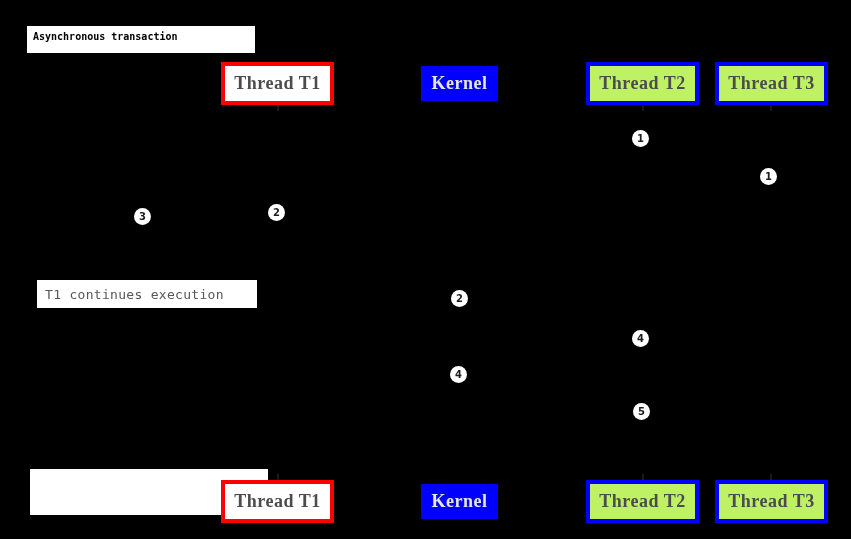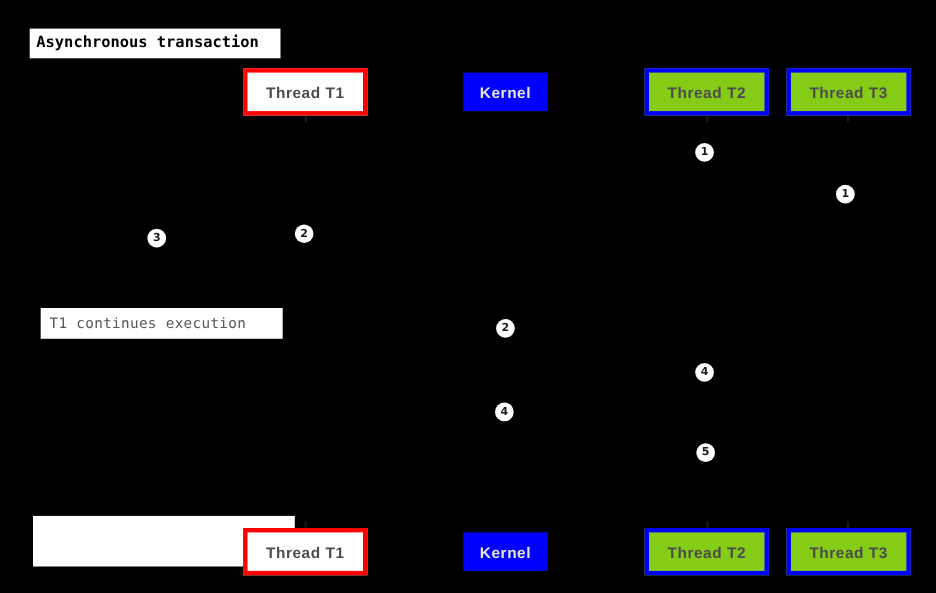--- a/index.html
+++ b/index.html
@@ -16,50 +16,50 @@
     overflow: hidden;
     font-family: "DejaVu Sans Mono", "Liberation Mono", monospace;
   }
 
   
   .title-note {
     position: absolute;
     background: #ffffff;
     color: #000000;
     font-family: "DejaVu Sans Mono", "Liberation Mono", monospace;
-    font-size: 14px;
+    font-size: 10px;
     font-weight: bold;
     letter-spacing: 0px;
     line-height: 1;
     padding: 6px 6px 6px 6px;
     white-space: nowrap;
     box-sizing: border-box;
   }
 
   
   .participant {
     position: absolute;
     box-sizing: border-box;
     display: flex;
     align-items: center;
     justify-content: center;
-    font-family: Liberation Sans, sans-serif;
-    font-size: 14px;
+    font-family: Liberation Serif, serif;
+    font-size: 18px;
     font-weight: bold;
     white-space: nowrap;
     letter-spacing: 0.5px;
   }
   .participant.red {
     border: 4px solid #ff0000;
     background: #ffffff;
     color: #4c4c4c;
   }
   .participant.blue-outline {
     border: 4px solid #0000ff;
-    background: #84cc16;
+    background: #bef264;
     color: #4c4c4c;
   }
   .participant.blue-fill {
     border: 0;
     background: #0000ff;
     color: #e6e6e6;
   }
 
   
   .lifeline-stub {

